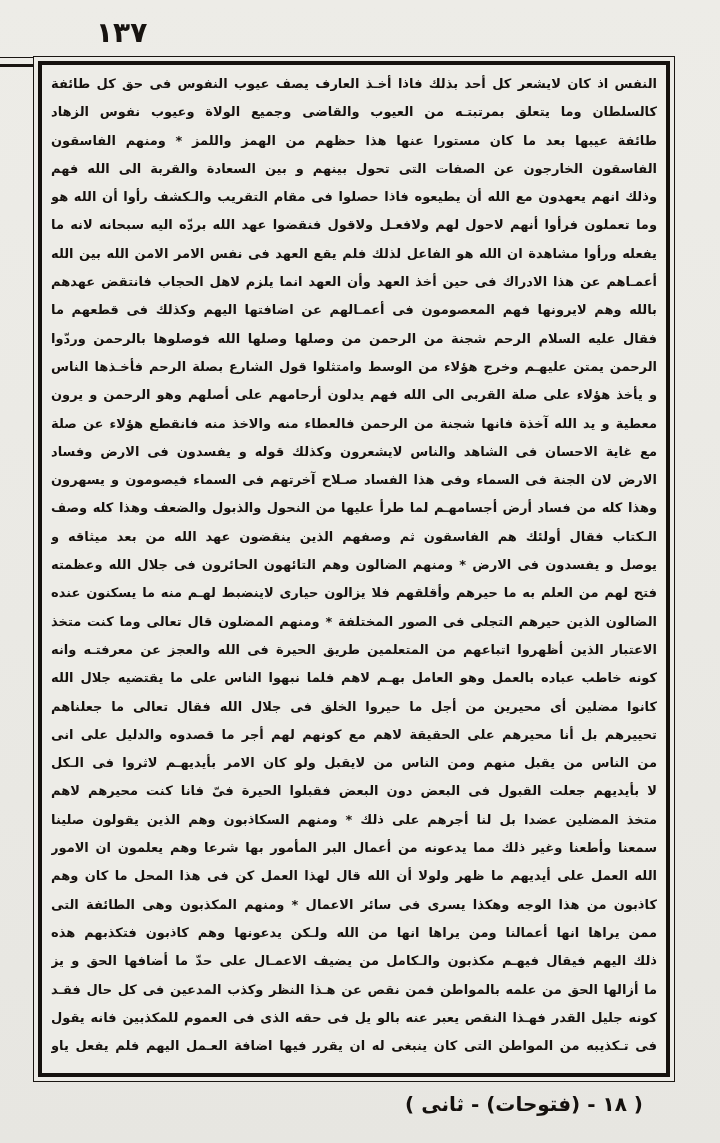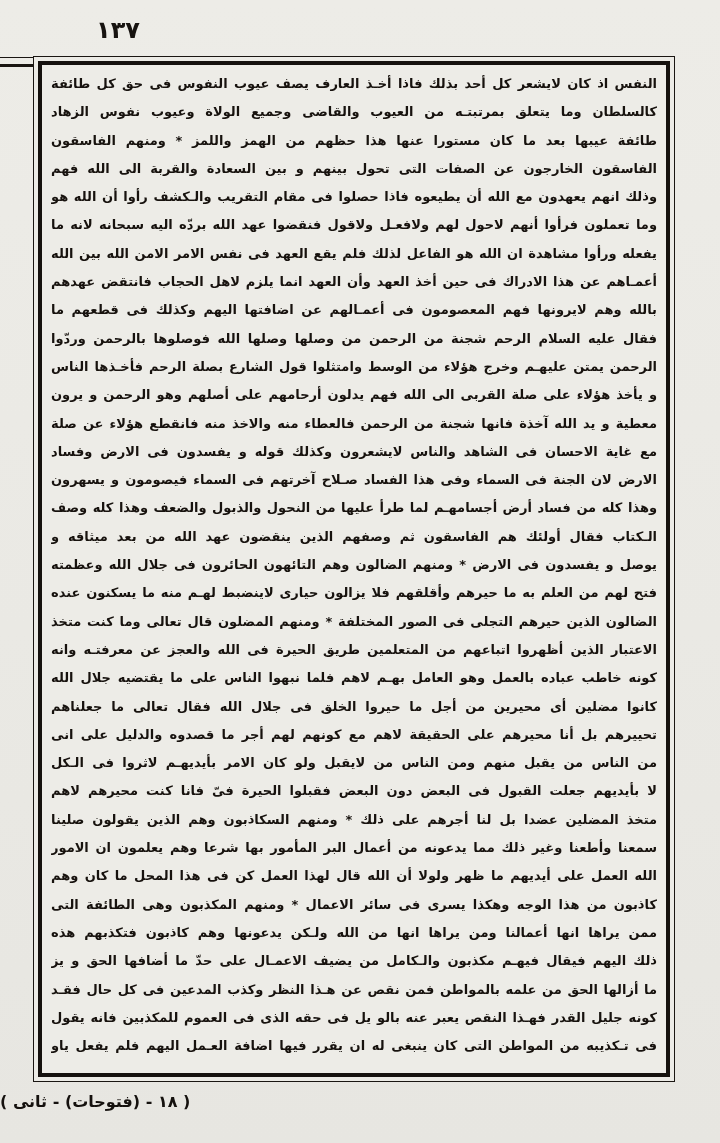--- a/index.html
+++ b/index.html
@@ -9,21 +9,21 @@
     font-family: "DejaVu Sans", sans-serif;
     position: relative;
     overflow: hidden;
   }
   .page {
     position: absolute; inset: 0;
     background: linear-gradient(180deg, #edece7 0%, #eae9e4 55%, #e7e6e1 100%);
   }
   .page-number {
     position: absolute; top: 16px; left: 96px;
-    font-size: 24px; font-weight: bold; color: #171310;
+    font-size: 28px; font-weight: bold; color: #171310;
     letter-spacing: 2px;
     direction: rtl;
   }
   .header-rule {
     position: absolute; top: 57px; left: 0; width: 36px; height: 6px;
     border-top: 1.5px solid #1a1612; border-bottom: 3px solid #1a1612;
   }
   .frame {
     position: absolute; left: 33px; top: 56px;
     width: 642px; height: 1026px;
@@ -53,23 +53,23 @@
     text-align: justify;
     text-align-last: justify;
     white-space: nowrap;
     word-spacing: 1px;
     text-rendering: optimizeLegibility;
   }
   
   .line { white-space: normal; }
   .footer-signature {
     position: absolute; top: 1092px; left: 0; width: 643px;
-    text-align: left;
+    text-align: right;
     direction: rtl;
-    font-size: 16px; font-weight: bold; color: #15110e;
+    font-size: 20px; font-weight: bold; color: #15110e;
     letter-spacing: 1px;
   }
 </style>
 </head>
 <body>
 
 <div class="page">
 
   <div class="page-number">١٣٧</div>
 

